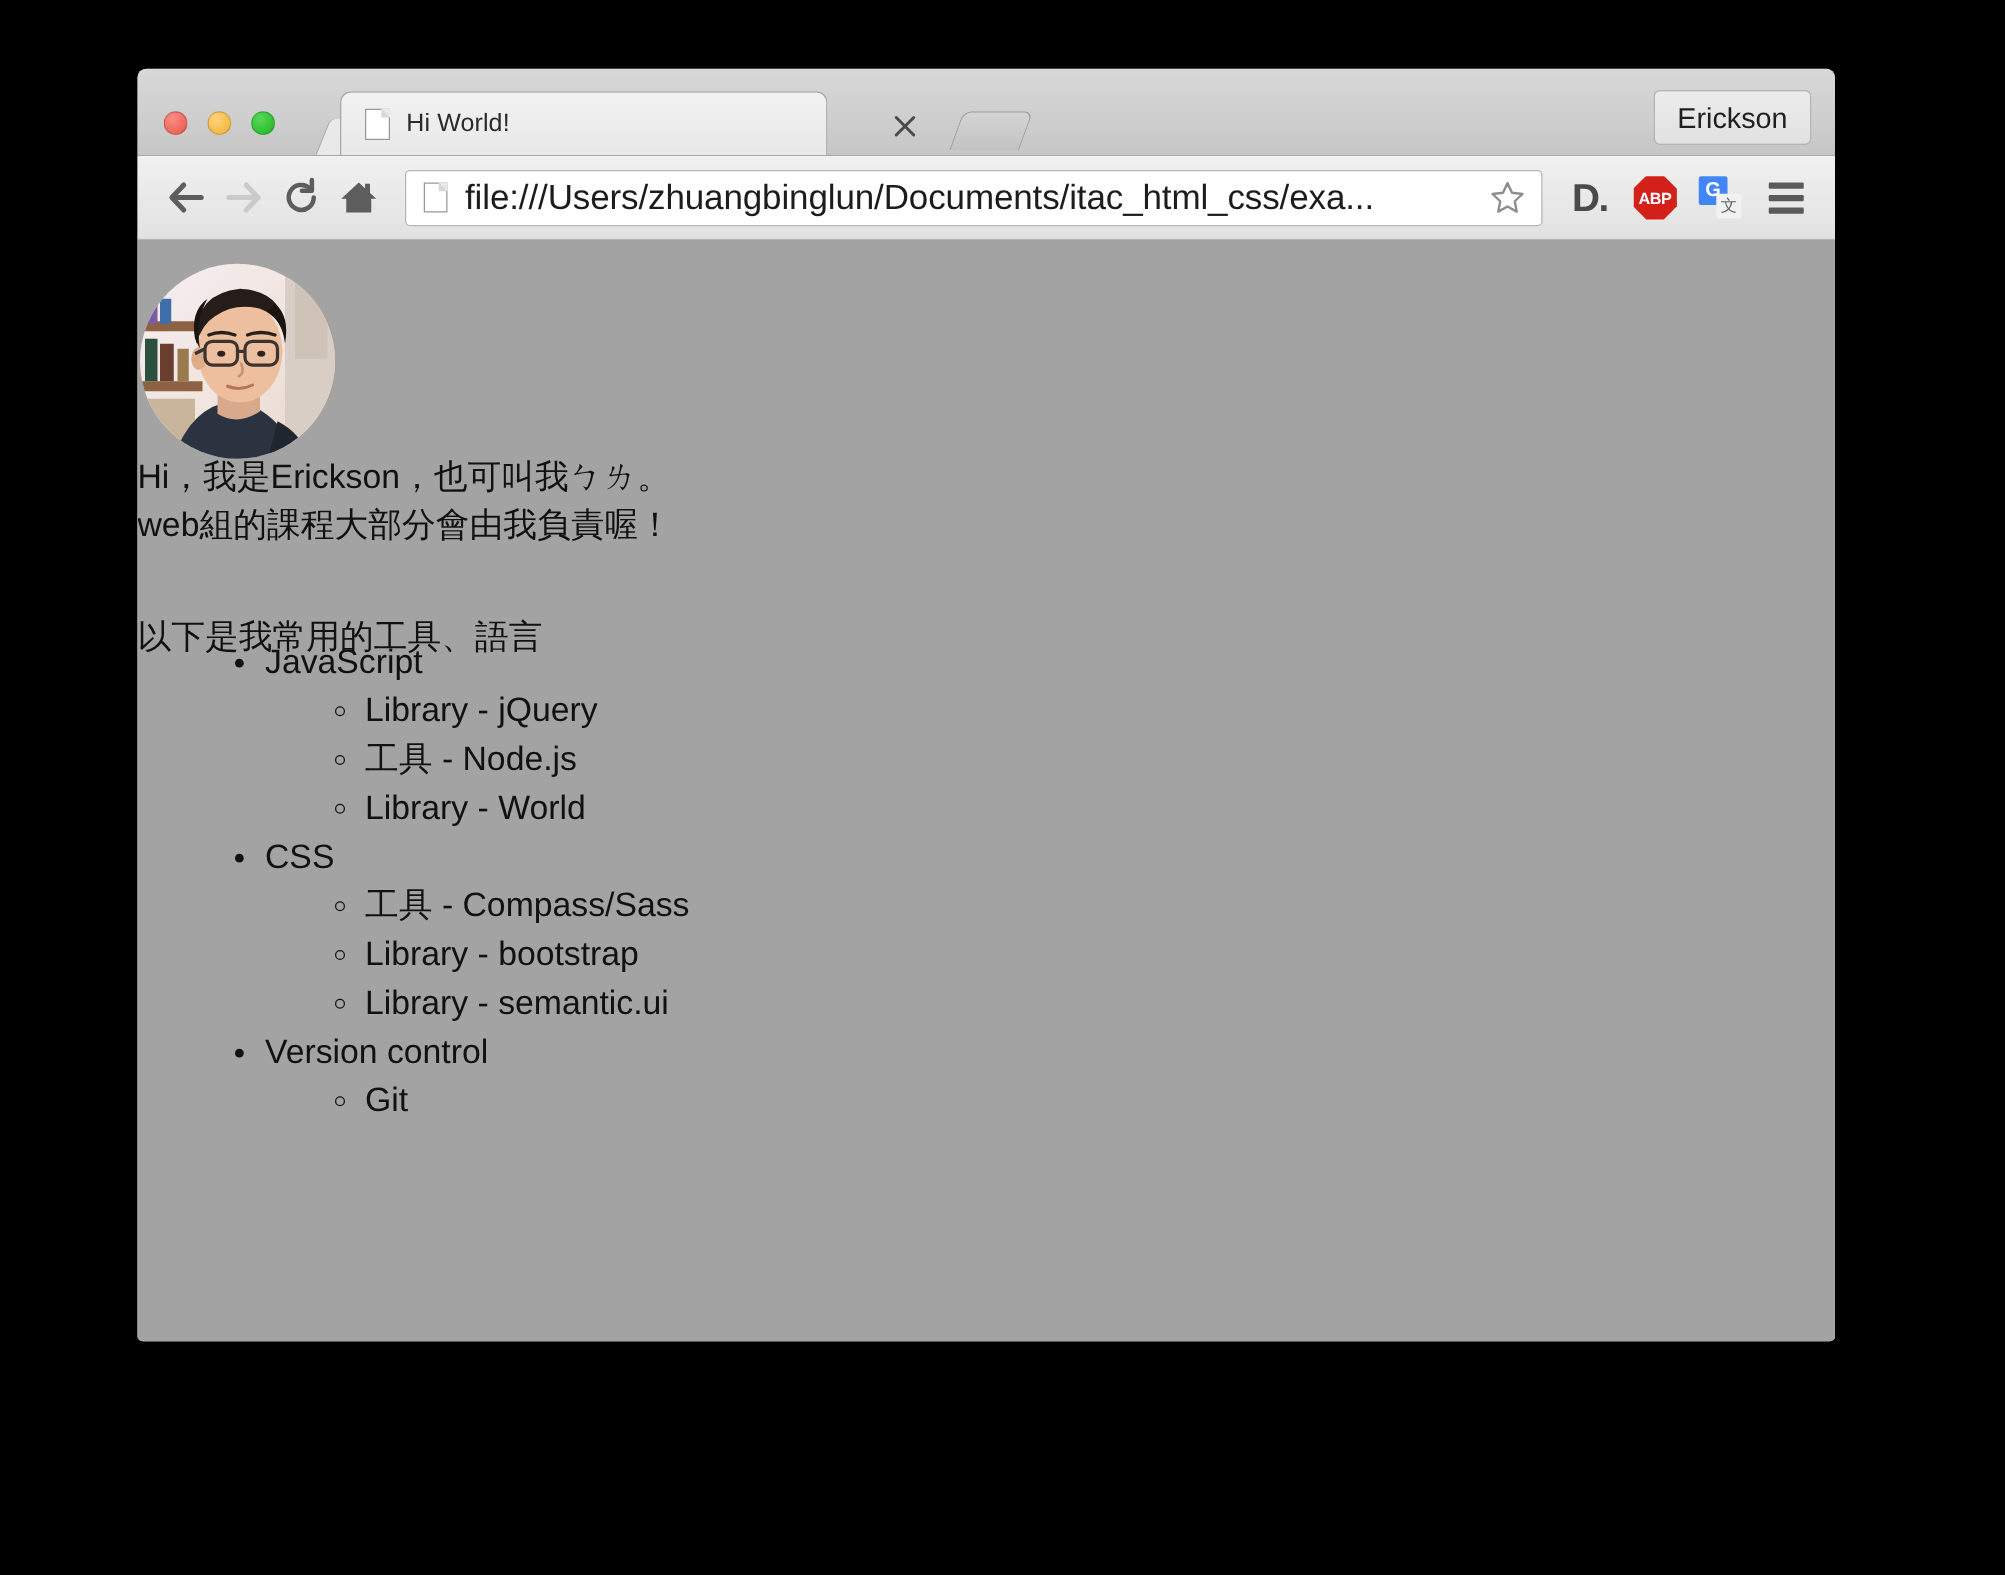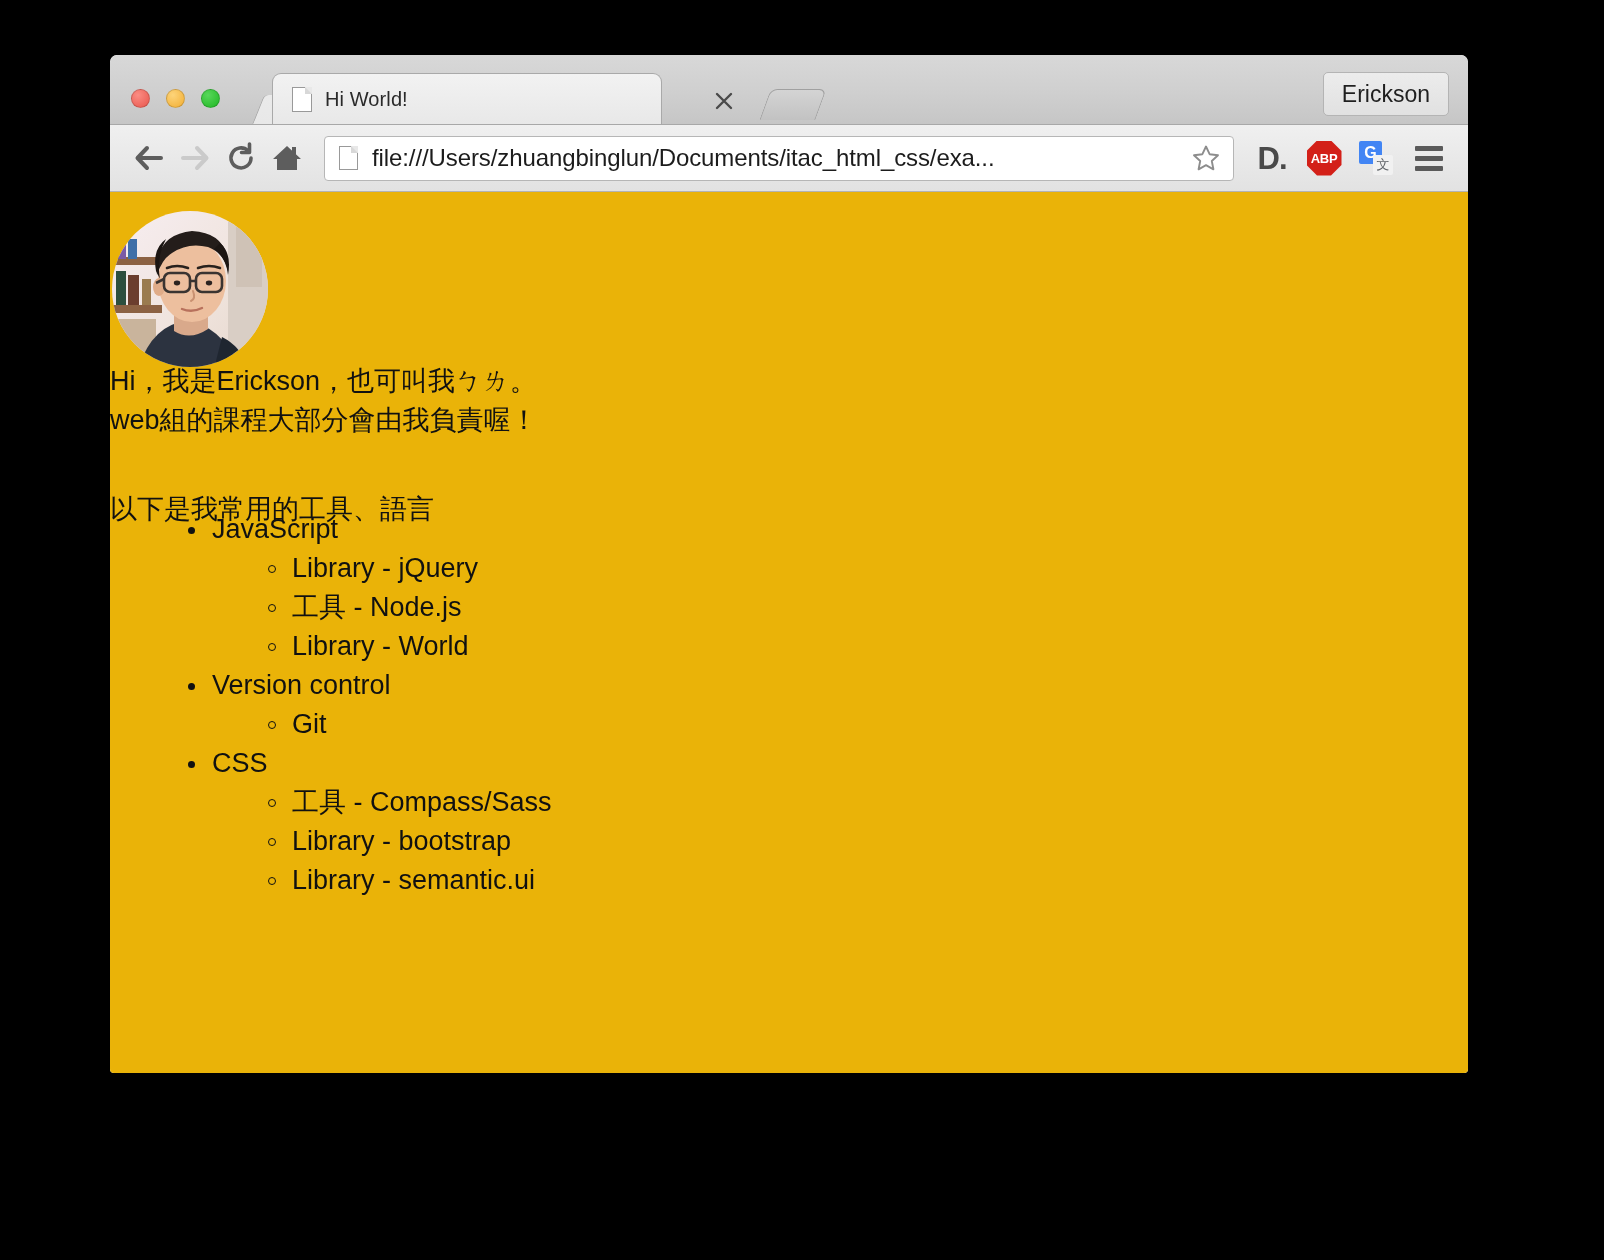--- a/index.html
+++ b/index.html
@@ -206,21 +206,21 @@
     cursor: text;
   }
   #omnibox-favicon {
     width: 19px;
     height: 24px;
     flex: none;
     margin-right: 14px;
   }
   #omnibox-url {
     flex: 1;
-    font-size: 24px;
+    font-size: 28px;
     color: #1c1c1c;
     white-space: nowrap;
     overflow: hidden;
     letter-spacing: -0.1px;
   }
   #bookmark-star {
     flex: none;
     width: 30px;
     height: 30px;
     margin-left: 6px;
@@ -319,21 +319,21 @@
   #menu-button span {
     display: block;
     width: 28px;
     height: 5px;
     background: #5a5a5a;
     border-radius: 1px;
   }
 
   
   #page-content {
-    background: #eab308;
+    background: #a3a3a3;
     height: calc(100% - 137px);
     padding: 8px 0 0 0;
     overflow: hidden;
     position: relative;
   }
 
   #avatar {
     position: absolute;
     left: 0px;
     top: 9px;
@@ -584,33 +584,33 @@
             <div class="bullet-row">JavaScript</div>
             <ul class="sub-list">
               <li class="sub-row">Library - jQuery</li>
               <li class="sub-row">工具 - Node.js</li>
               <li class="sub-row">Library - World</li>
             </ul>
           </li>
 
 
           <li>
-            <div class="bullet-row">Version control</div>
-            <ul class="sub-list">
-              <li class="sub-row">Git</li>
-            </ul>
-          </li>
-
-          <li>
             <div class="bullet-row">CSS</div>
             <ul class="sub-list">
               <li class="sub-row">工具 - Compass/Sass</li>
               <li class="sub-row">Library - bootstrap</li>
               <li class="sub-row">Library - semantic.ui</li>
             </ul>
           </li>
 
+          <li>
+            <div class="bullet-row">Version control</div>
+            <ul class="sub-list">
+              <li class="sub-row">Git</li>
+            </ul>
+          </li>
+
         </ul>
 
       </div>
     </div>
   </div>
 </div>
 
 </body></html>

